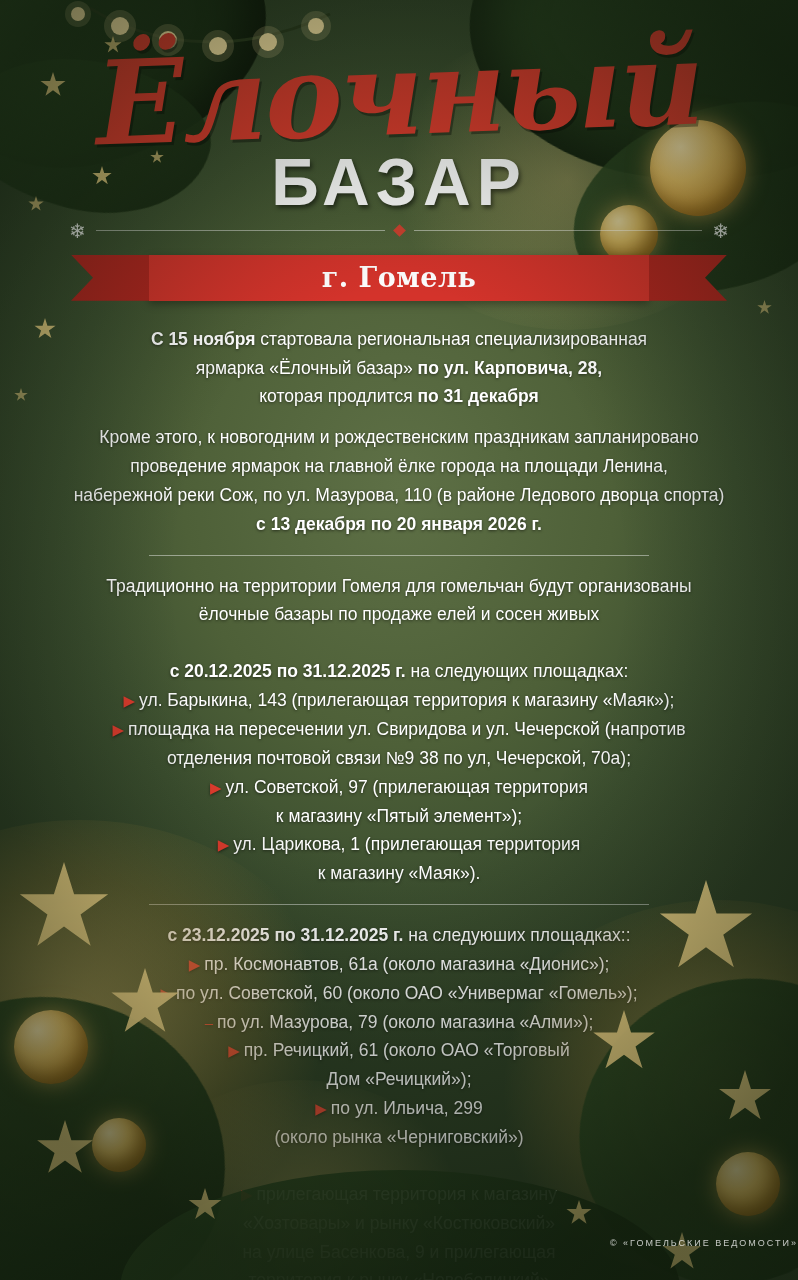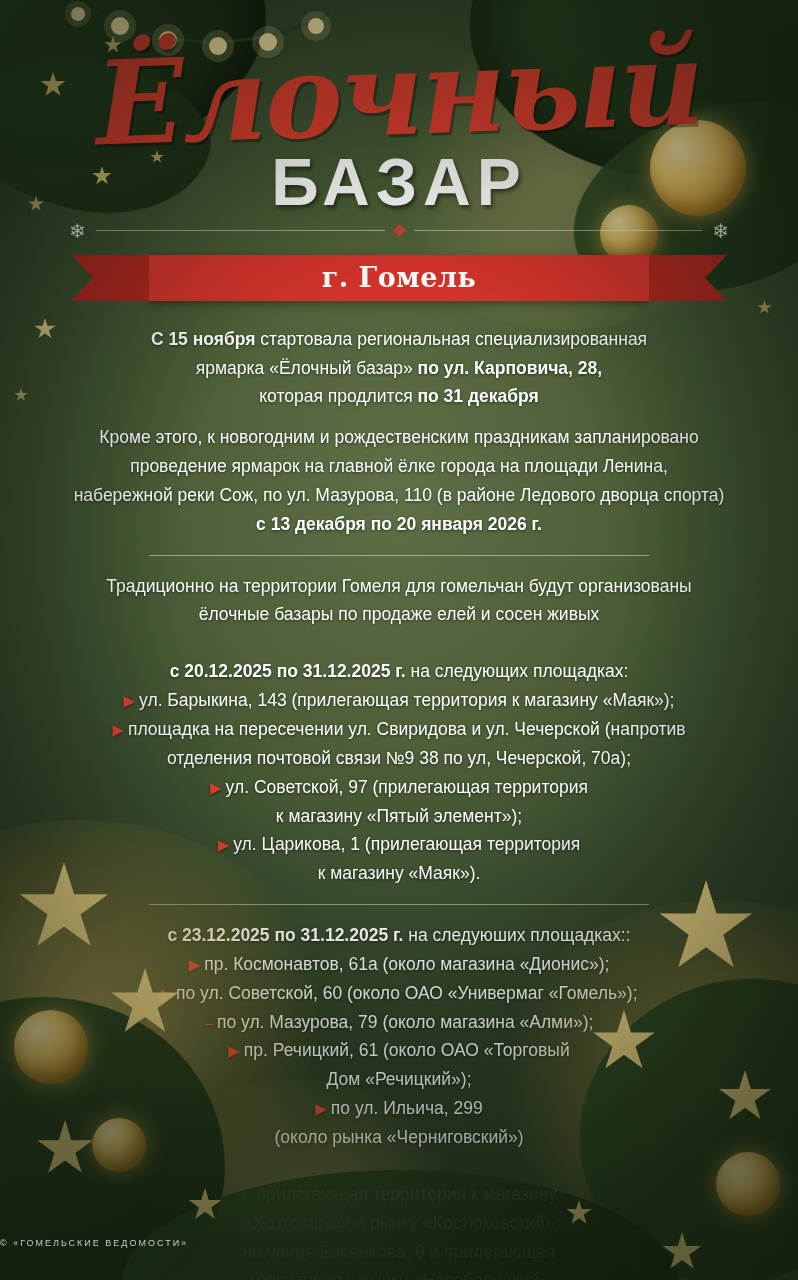--- a/index.html
+++ b/index.html
@@ -170,21 +170,21 @@
   .section { margin-bottom: 6px; }
   .sec-head { margin-bottom: 4px; }
   .item { margin: 0 0 2px; }
   .arrow { color: #e23c2e; font-size: 15px; margin-right: 4px; }
   .gap-lg { height: 26px; }
   .gap-md { height: 16px; }
 
   .footer {
     position: absolute;
     left: 0; right: 0; bottom: 32px;
-    text-align: left;
+    text-align: right;
     font-size: 9px;
     letter-spacing: 2px;
     color: rgba(255,255,255,.75);
     text-transform: uppercase;
   }
 </style>
 </head>
 <body>
 
 <div class="poster">

